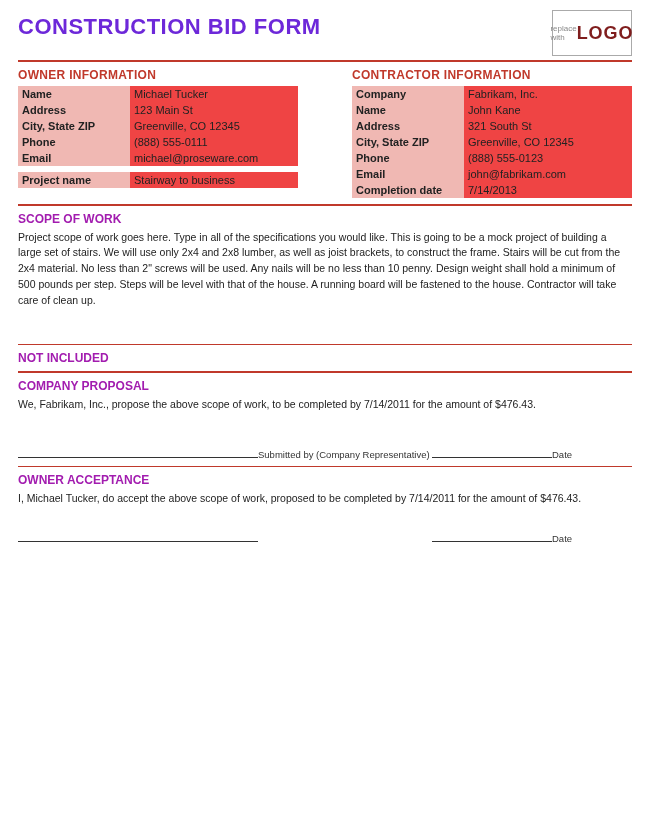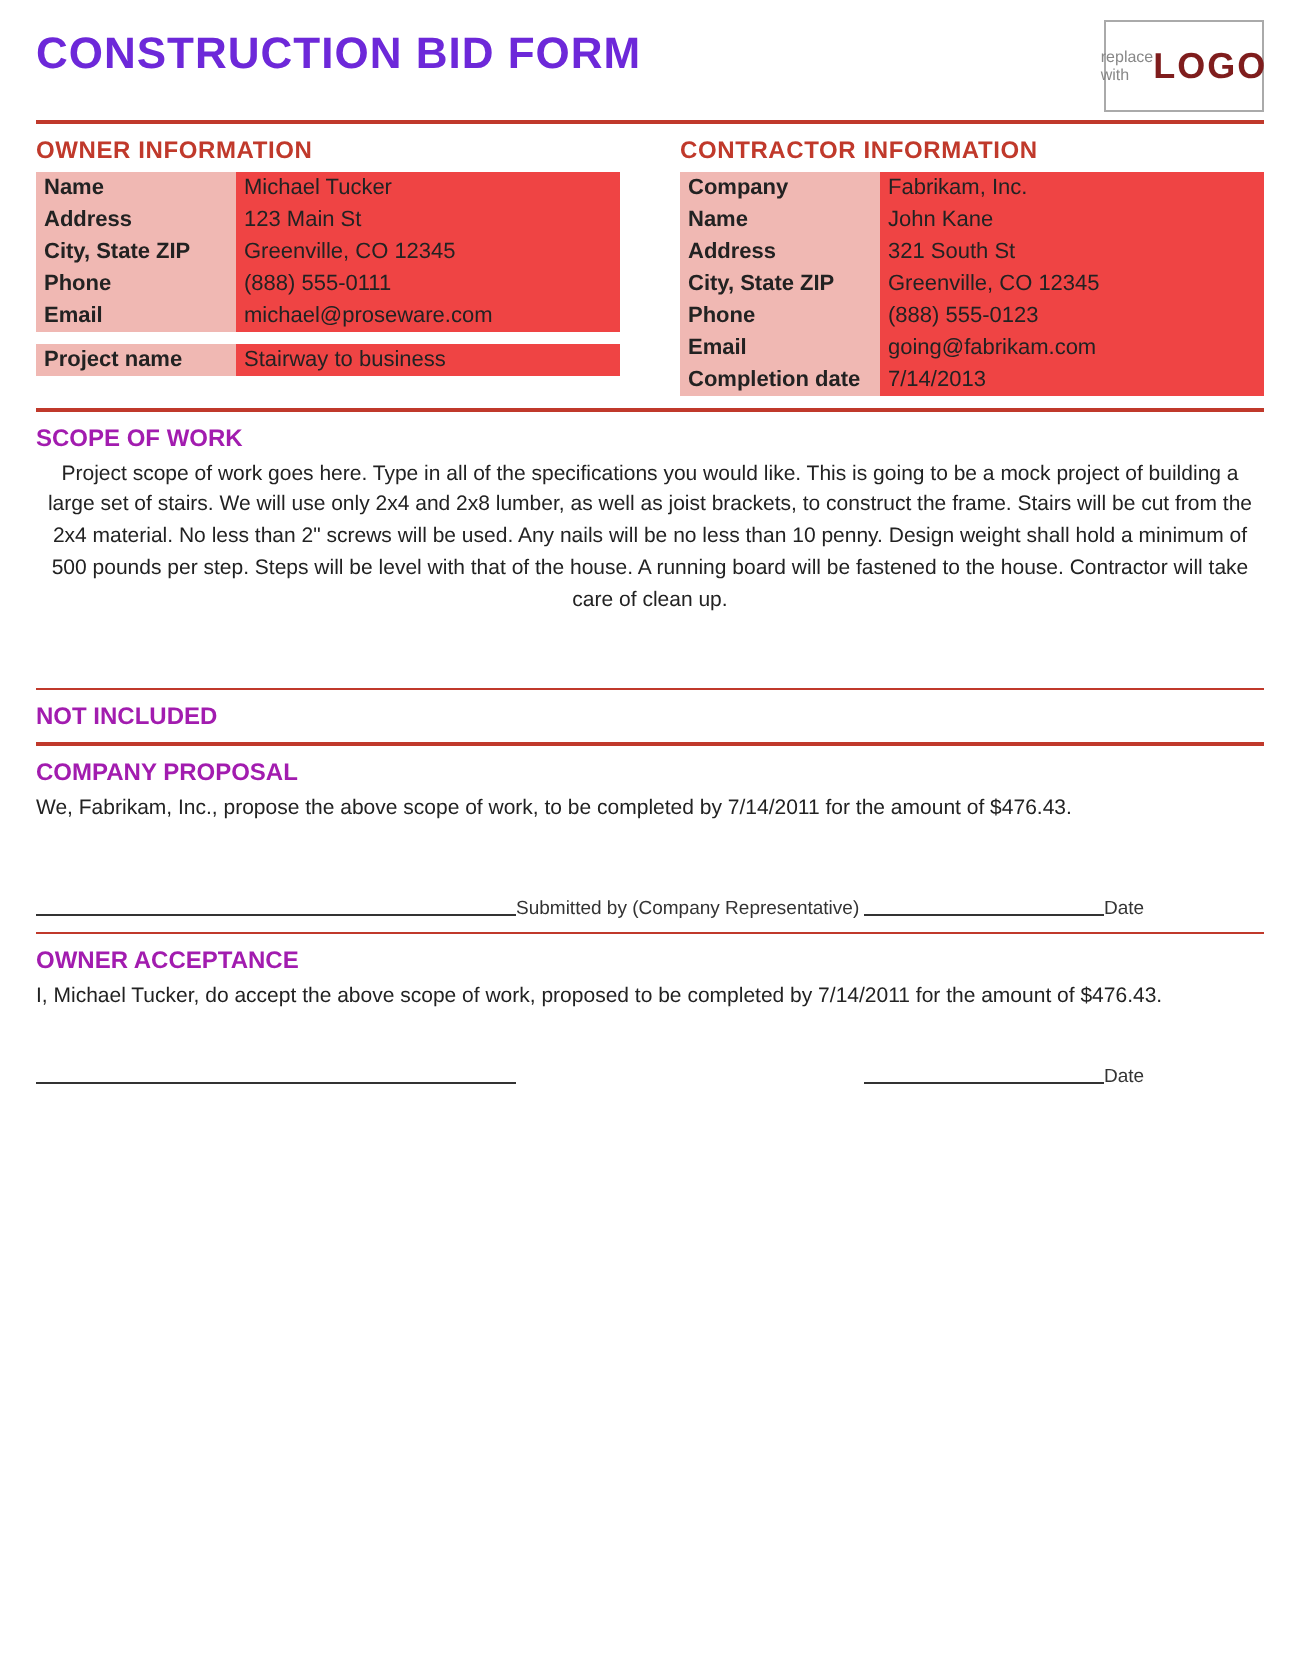--- a/index.html
+++ b/index.html
@@ -54,21 +54,21 @@
     }
     
     .red-divider {
       height: 2px;
       background: #c0392b;
       margin: 2px 0 6px 0;
     }
     
     .info-section {
       display: flex;
-      gap: 0;
+      gap: 12px;
       margin-bottom: 2px;
     }
     .info-col {
       flex: 1;
     }
     .section-heading {
       font-size: 12px;
       font-weight: bold;
       color: #c0392b;
       margin-bottom: 4px;
@@ -78,21 +78,21 @@
       width: 100%;
       border-collapse: collapse;
     }
     .info-table tr td {
       padding: 2px 4px 2px 0;
       vertical-align: top;
     }
     .info-table tr td:first-child {
       font-weight: bold;
       color: #222;
-      width: 100px;
+      width: 112px;
       white-space: nowrap;
     }
     .info-table tr td:last-child {
       color: #222;
     }
     
     .label-cell {
       background: #f0b8b3;
       padding: 2px 6px 2px 4px !important;
       font-weight: bold;
@@ -114,21 +114,20 @@
     }
     .section-content {
       font-size: 10.5px;
       color: #222;
       min-height: 40px;
       line-height: 1.5;
       padding: 2px 0;
     }
     .scope-content {
       min-height: 110px;
-      text-align: center;
     }
     .not-included-content {
       min-height: 50px;
     }
     .proposal-content {
       min-height: 40px;
     }
     
     .sig-section {
       margin-top: 14px;
@@ -245,21 +244,21 @@
         <tr>
           <td class="label-cell">City, State ZIP</td>
           <td class="value-cell">Greenville, CO 12345</td>
         </tr>
         <tr>
           <td class="label-cell">Phone</td>
           <td class="value-cell">(888) 555-0123</td>
         </tr>
         <tr>
           <td class="label-cell">Email</td>
-          <td class="value-cell">going@fabrikam.com</td>
+          <td class="value-cell">john@fabrikam.com</td>
         </tr>
         <tr>
           <td class="label-cell">Completion date</td>
           <td class="value-cell">7/14/2013</td>
         </tr>
       </tbody>
         </table>
     </div>
   </div>
 

